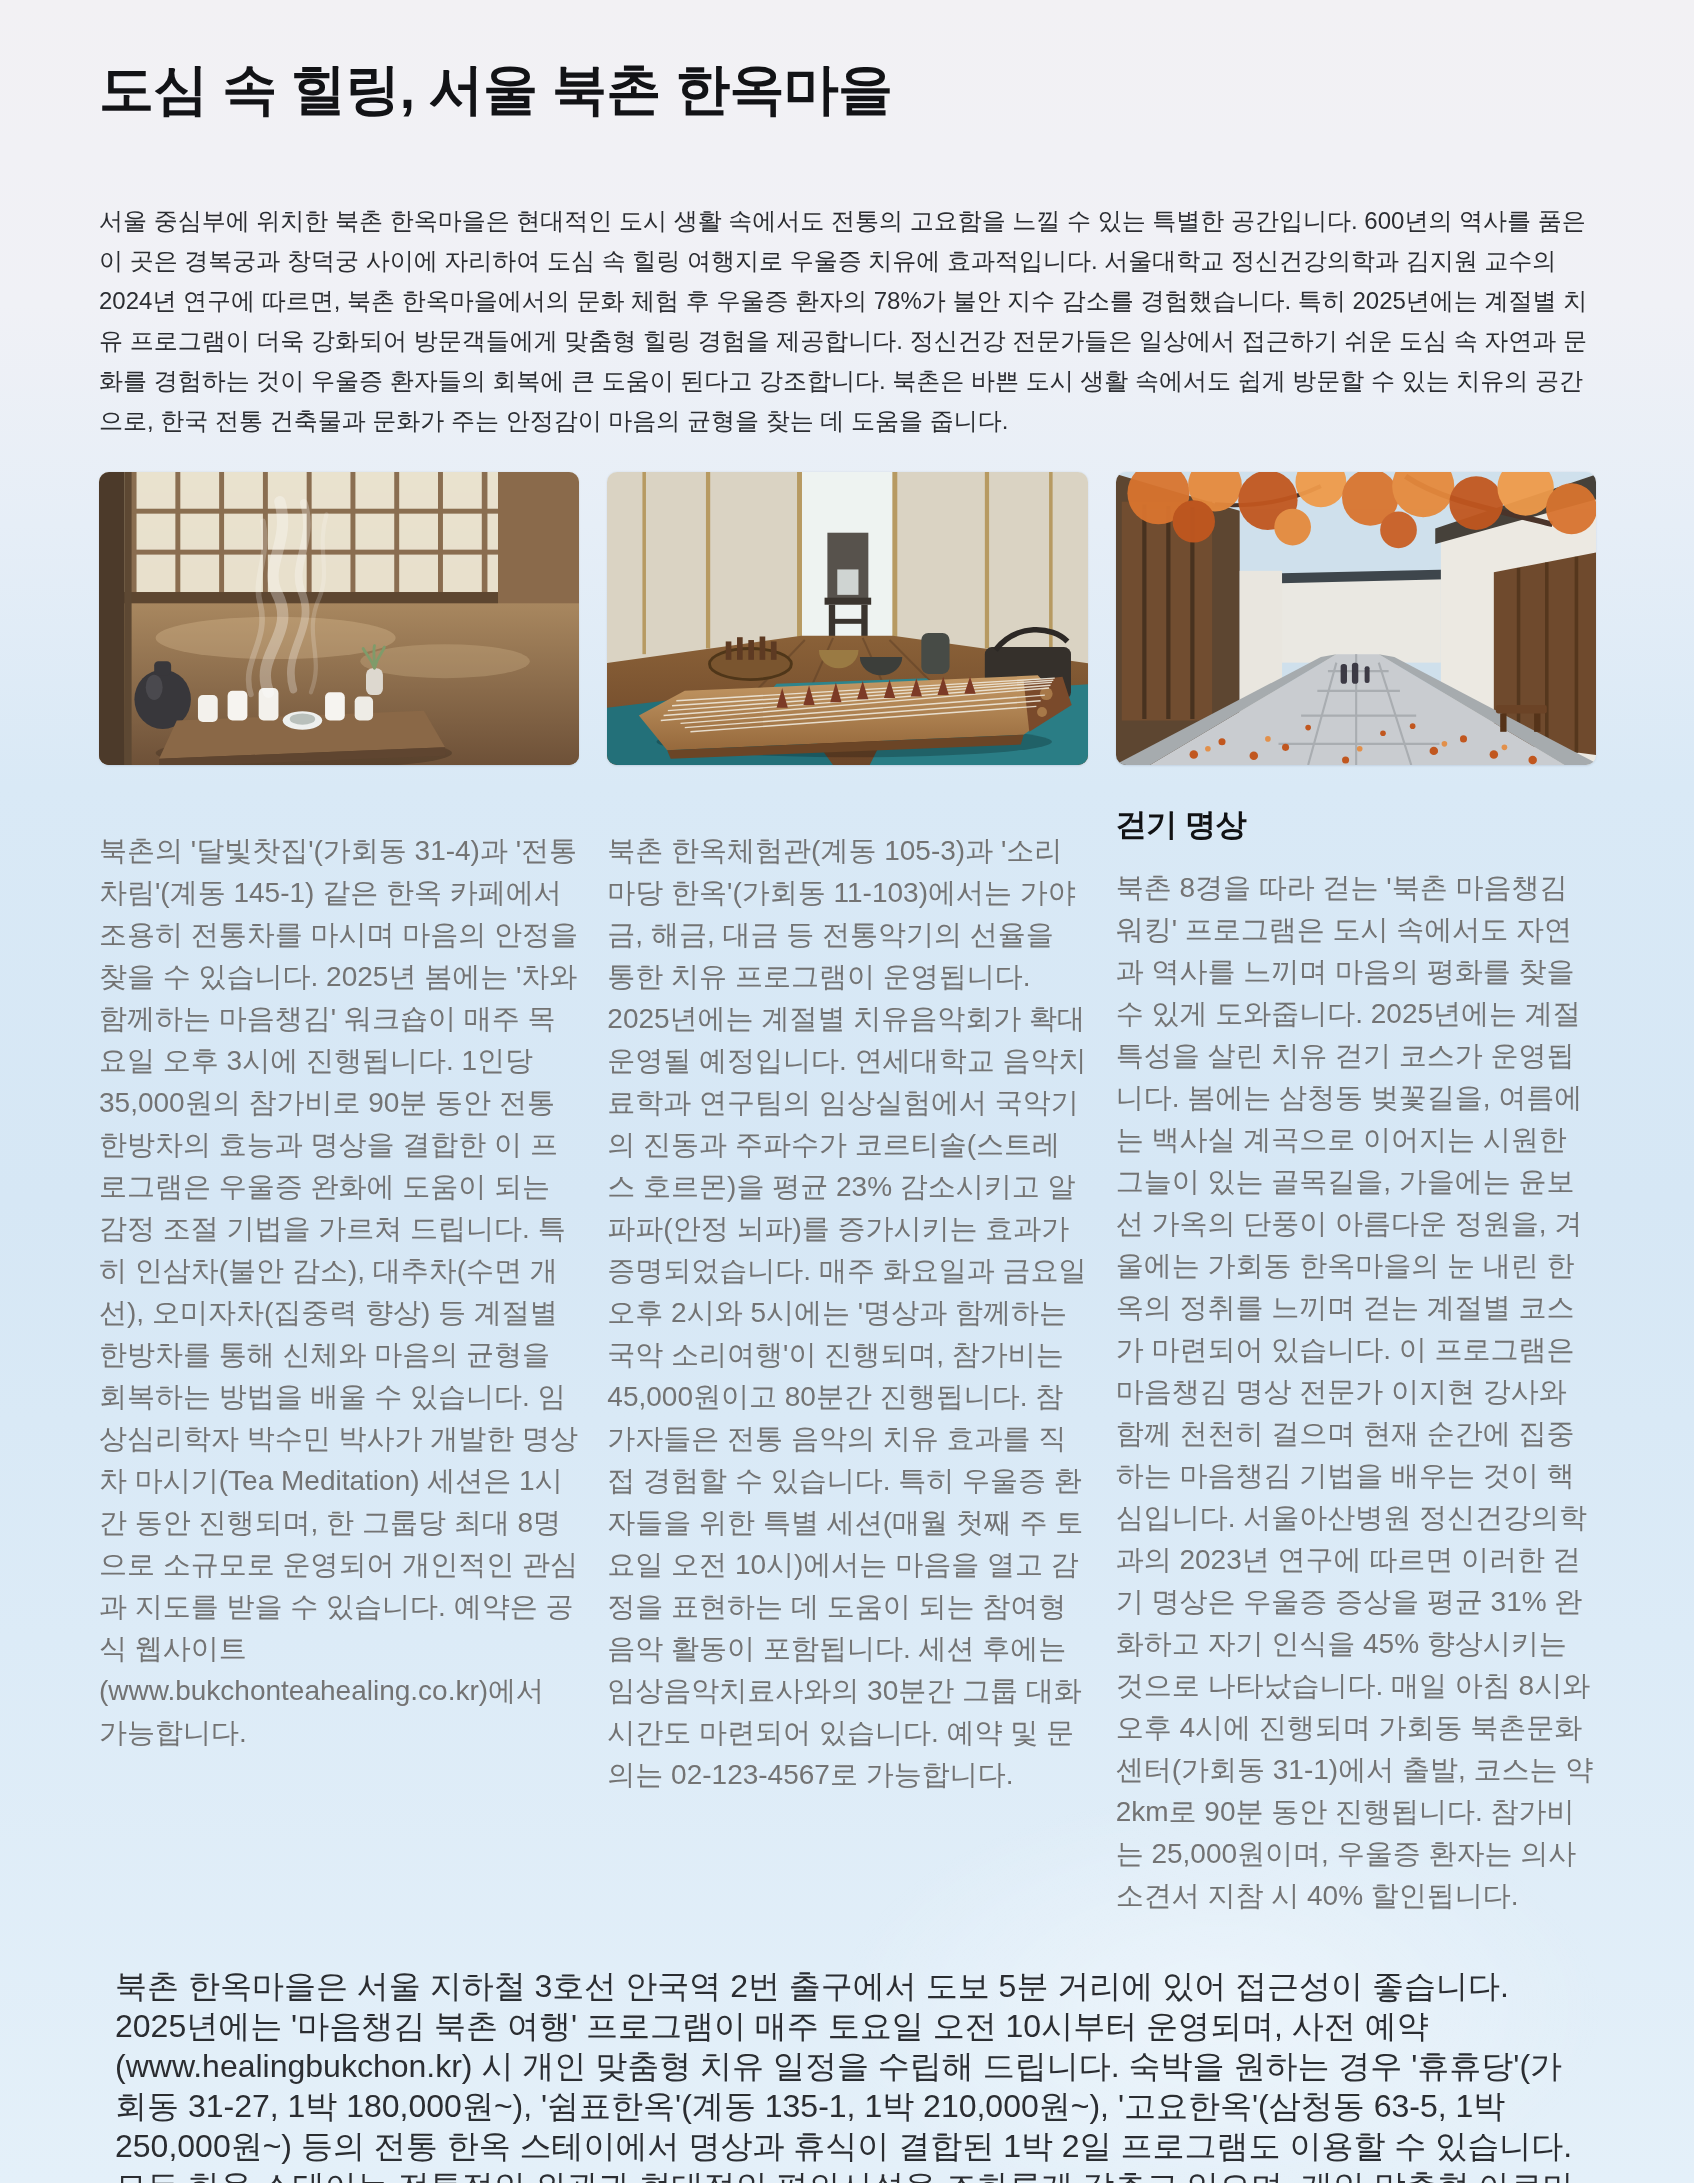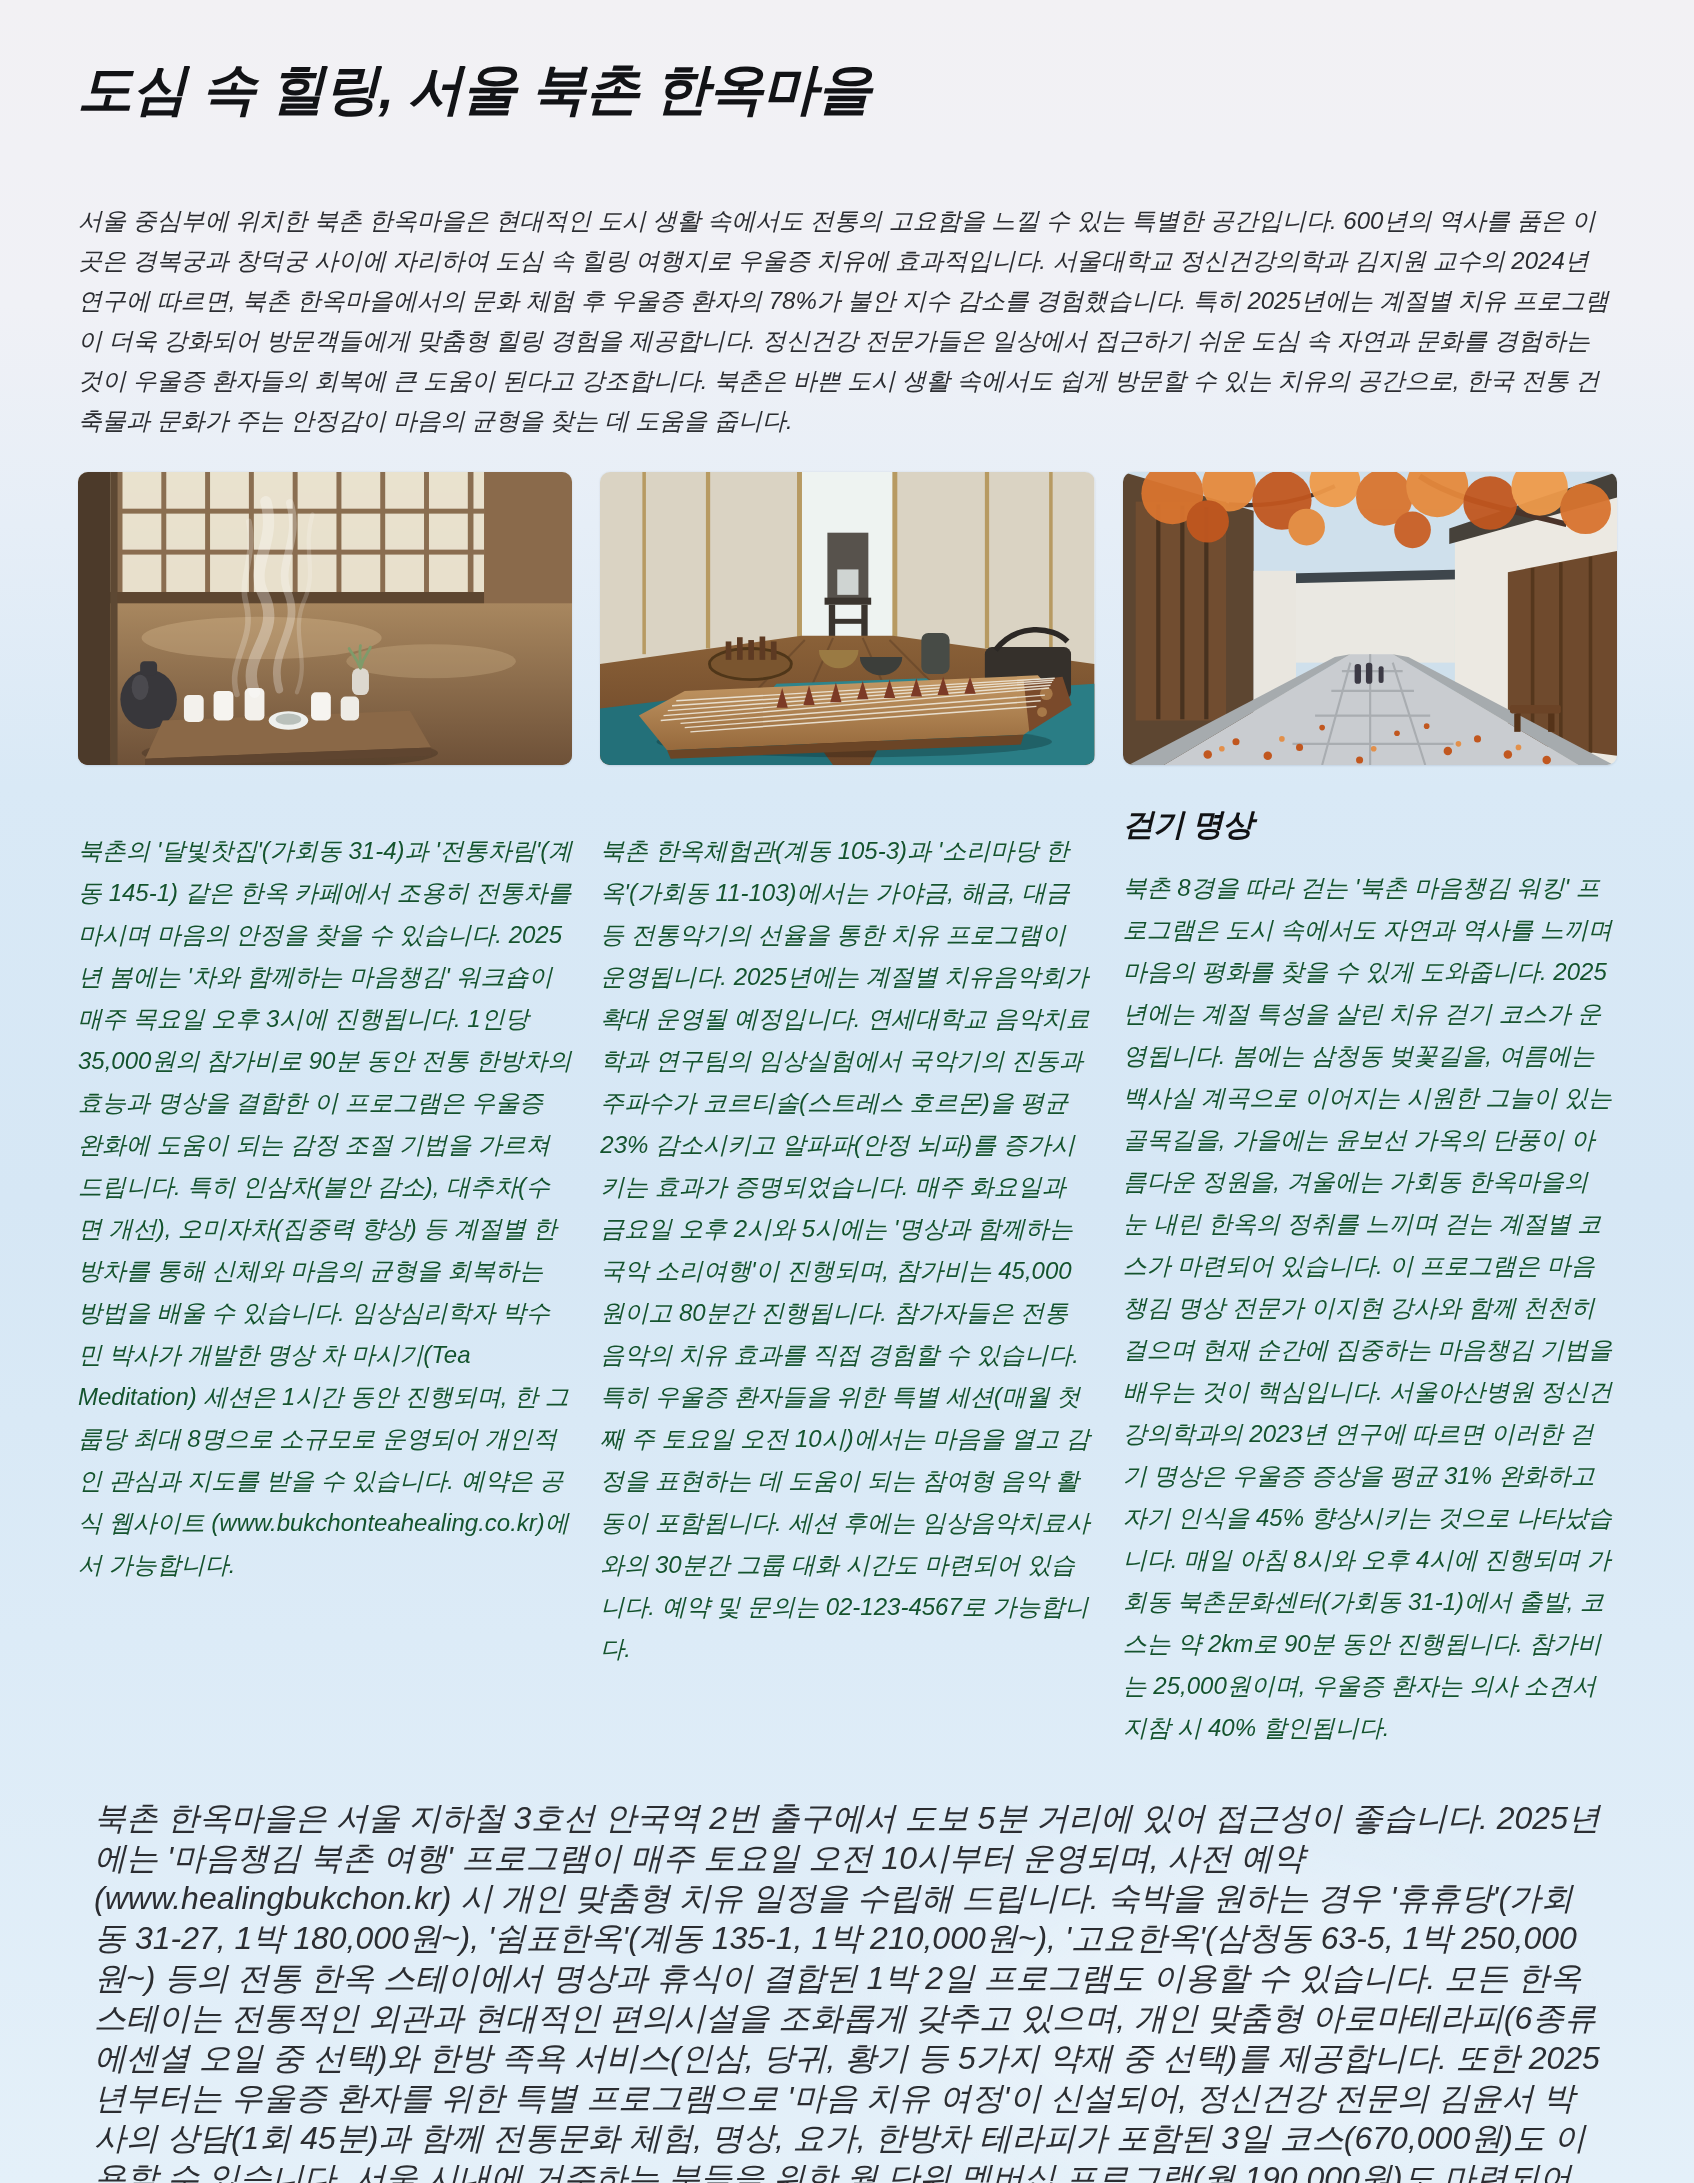--- a/index.html
+++ b/index.html
@@ -5,37 +5,37 @@
 <style>
   html,body{margin:0;padding:0;}
   body{
     width:1695px;height:2183px;overflow:hidden;
     font-family:"Liberation Sans","DejaVu Sans",sans-serif;
     background:
       radial-gradient(635px 353px at 72% 92%, rgba(255,255,255,.35), rgba(255,255,255,0) 60%),
       linear-gradient(180deg,#f2f1f4 0%,#f0f1f6 14%,#e6eef7 24%,#d9e9f6 36%,#d6e7f5 55%,#dcebf7 75%,#e4f0f9 100%);
     color:#27292e;
   }
-  .page{box-sizing:border-box;width:1695px;height:2183px;padding:54px 78px 0;font-style:italic;}
+  .page{box-sizing:border-box;width:1695px;height:2183px;padding:54px 99px 0;}
   h1{
     margin:0;font-size:55px;line-height:1.3;font-weight:800;color:#121316;letter-spacing:-0.7px;
   }
   .intro{
     margin:75px 0 12px;font-size:24px;line-height:40px;color:#2b2d31;word-break:normal;
   }
   .gallery{display:flex;gap:28px;margin-top:31px;}
   .gallery figure{
     margin:0;flex:1 1 0;height:293px;border-radius:10px;overflow:hidden;
     box-shadow:0 0.7px 2.1px rgba(30,50,80,.12);
   }
   .gallery svg{width:100%;height:100%;display:block;}
   .cols{display:flex;gap:28px;margin-top:41px;}
   .col{flex:1 1 0;min-width:0;}
   .col h2{margin:0;font-size:31px;line-height:1.2;font-weight:700;color:#111214;letter-spacing:-0.4px;}
-  .col p{margin:24px 0 0;font-size:24px;line-height:42px;color:#14532d;word-break:normal;}
+  .col p{margin:24px 0 0;font-size:28px;line-height:42px;color:#737373;word-break:normal;}
   .footer{margin:49px 16px 0;font-size:32px;line-height:40px;color:#2b2d31;word-break:normal;}
 </style>
 </head>
 <body>
 
 <div class="page">
 
   <h1>도심 속 힐링, 서울 북촌 한옥마을</h1>
 
   <p class="intro">서울 중심부에 위치한 북촌 한옥마을은 현대적인 도시 생활 속에서도 전통의 고요함을 느낄 수 있는 특별한 공간입니다. 600년의 역사를 품은 이 곳은 경복궁과 창덕궁 사이에 자리하여 도심 속 힐링 여행지로 우울증 치유에 효과적입니다. 서울대학교 정신건강의학과 김지원 교수의 2024년 연구에 따르면, 북촌 한옥마을에서의 문화 체험 후 우울증 환자의 78%가 불안 지수 감소를 경험했습니다. 특히 2025년에는 계절별 치유 프로그램이 더욱 강화되어 방문객들에게 맞춤형 힐링 경험을 제공합니다. 정신건강 전문가들은 일상에서 접근하기 쉬운 도심 속 자연과 문화를 경험하는 것이 우울증 환자들의 회복에 큰 도움이 된다고 강조합니다. 북촌은 바쁜 도시 생활 속에서도 쉽게 방문할 수 있는 치유의 공간으로, 한국 전통 건축물과 문화가 주는 안정감이 마음의 균형을 찾는 데 도움을 줍니다.</p>

